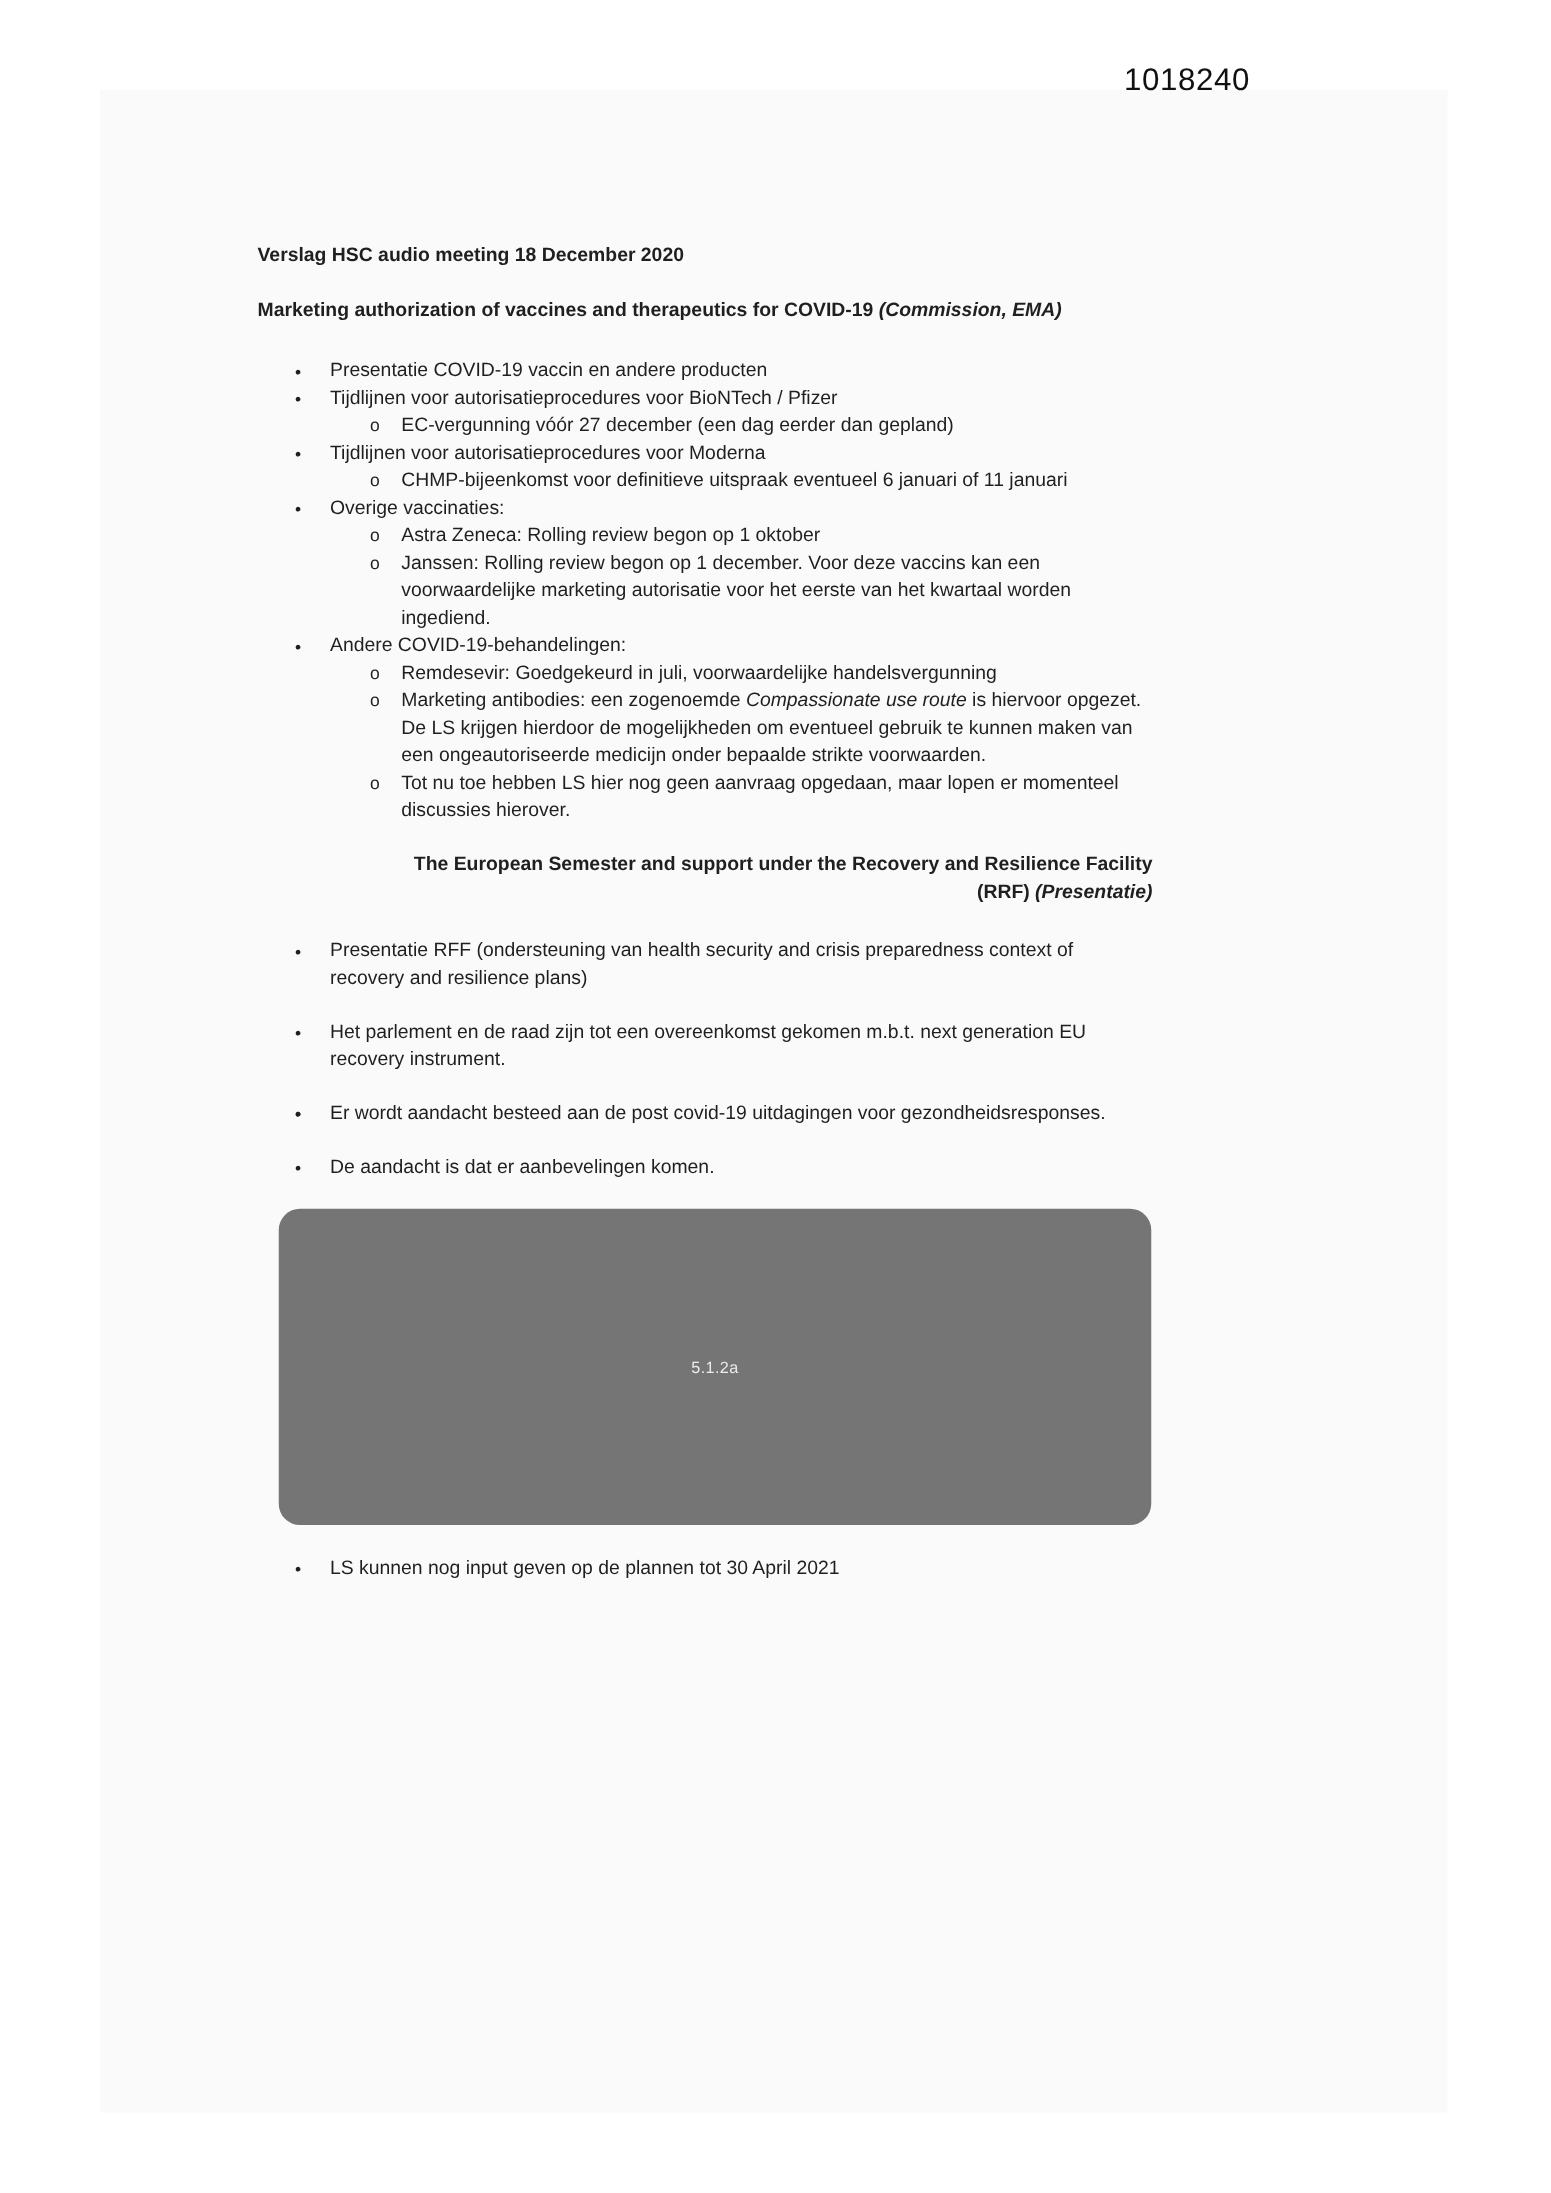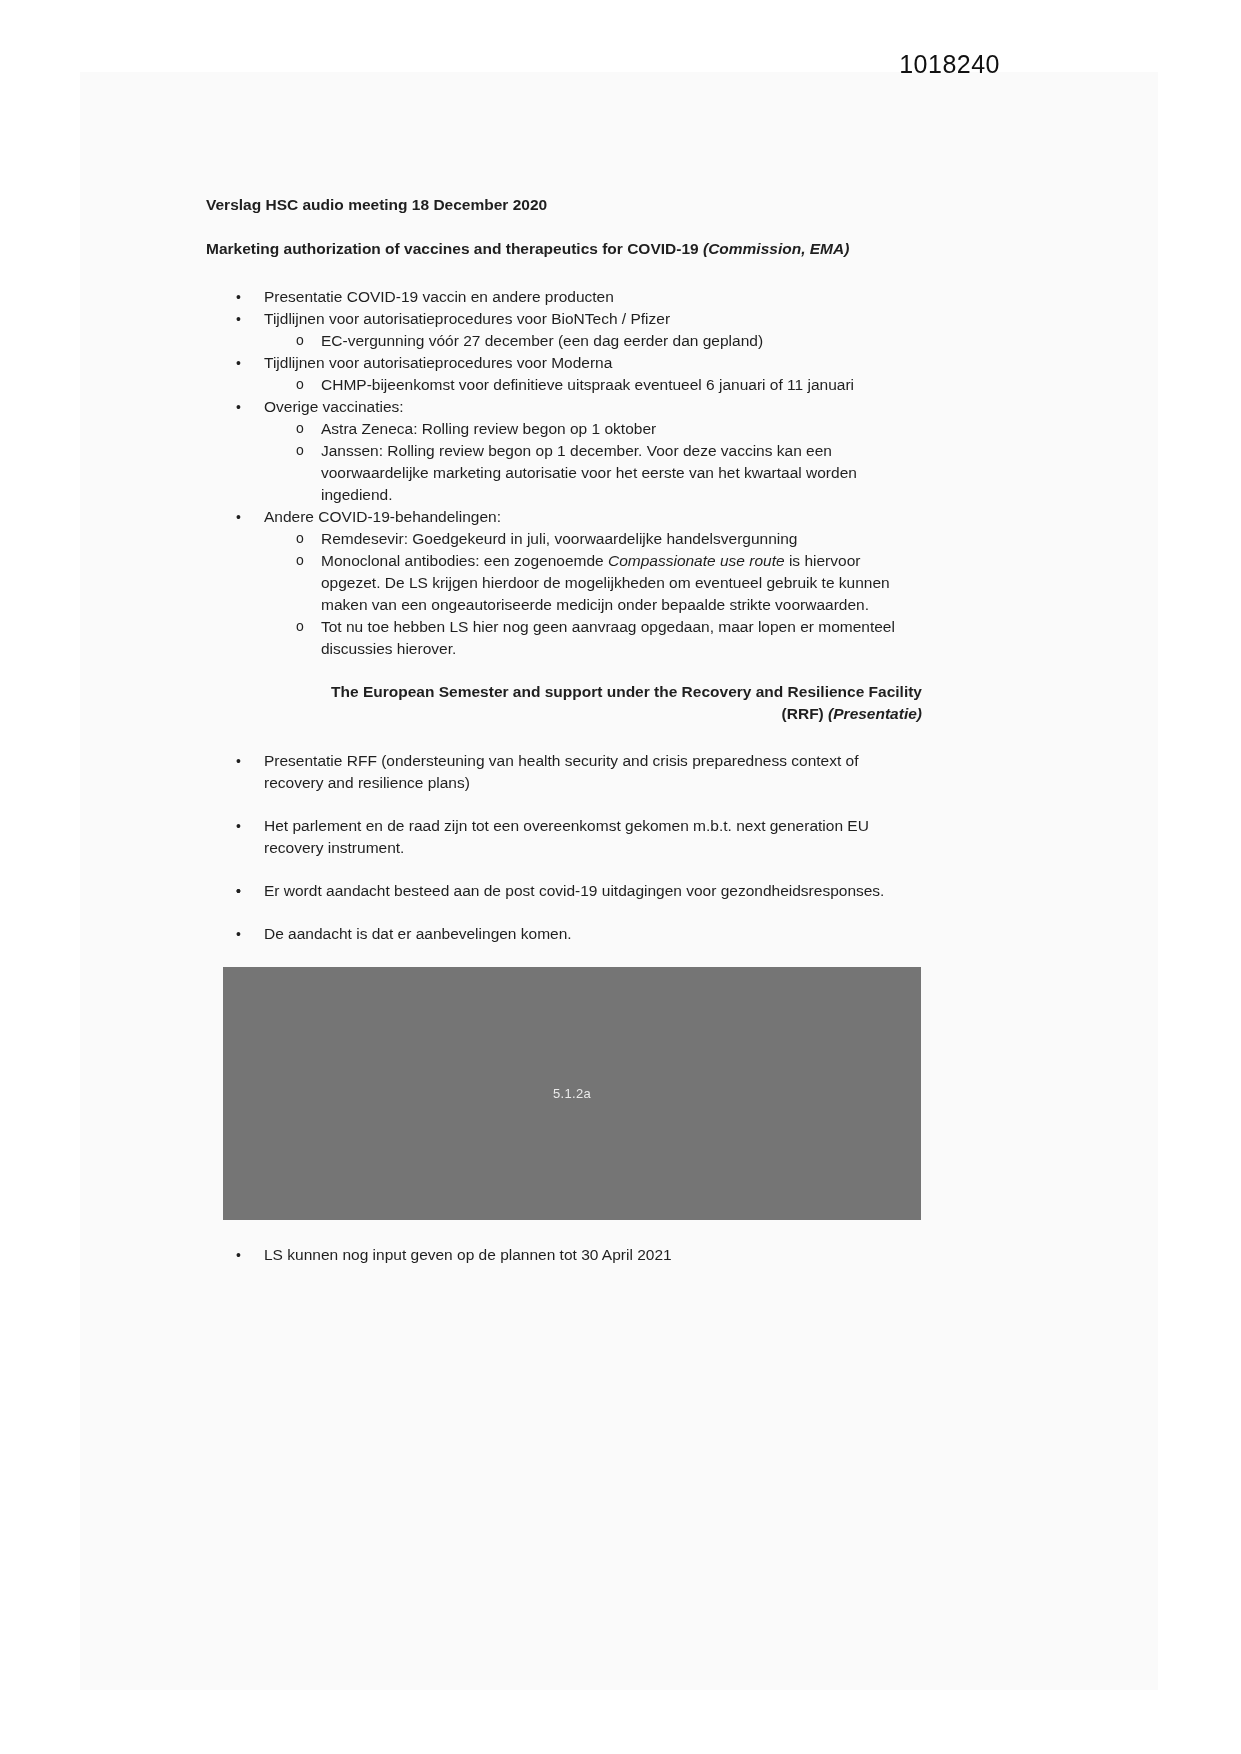--- a/index.html
+++ b/index.html
@@ -58,20 +58,21 @@
   .redaction-box {
     position: relative;
     margin-top: 22px;
     margin-left: 17px;
     width: 698px;
     height: 253px;
     background: #757575;
     display: flex;
     align-items: center;
     justify-content: center;
+    border-radius: 17px;
   }
   .redaction-label {
     color: #ebebeb;
     font-size: 13px;
     letter-spacing: 0.3px;
   }
   .footer-bullet { margin-top: 24px; }
 </style>
 </head>
 <body>
@@ -91,21 +92,21 @@
       <div class="li l1"><span class="m1">•</span><span>Presentatie COVID-19 vaccin en andere producten</span></div>
       <div class="li l1"><span class="m1">•</span><span>Tijdlijnen voor autorisatieprocedures voor BioNTech / Pfizer</span></div>
       <div class="li l2"><span class="m2">o</span><span>EC-vergunning vóór 27 december (een dag eerder dan gepland)</span></div>
       <div class="li l1"><span class="m1">•</span><span>Tijdlijnen voor autorisatieprocedures voor Moderna</span></div>
       <div class="li l2"><span class="m2">o</span><span>CHMP-bijeenkomst voor definitieve uitspraak eventueel 6 januari of 11 januari</span></div>
       <div class="li l1"><span class="m1">•</span><span>Overige vaccinaties:</span></div>
       <div class="li l2"><span class="m2">o</span><span>Astra Zeneca: Rolling review begon op 1 oktober</span></div>
       <div class="li l2"><span class="m2">o</span><span>Janssen: Rolling review begon op 1 december. Voor deze vaccins kan een voorwaardelijke marketing autorisatie voor het eerste van het kwartaal worden ingediend.</span></div>
       <div class="li l1"><span class="m1">•</span><span>Andere COVID-19-behandelingen:</span></div>
       <div class="li l2"><span class="m2">o</span><span>Remdesevir: Goedgekeurd in juli, voorwaardelijke handelsvergunning</span></div>
-      <div class="li l2"><span class="m2">o</span><span><span>Monoclonal antibodies: een zogenoemde </span><span class="it">Compassionate use route</span><span> is hiervoor opgezet. De LS krijgen hierdoor de mogelijkheden om eventueel gebruik te kunnen maken van een ongeautoriseerde medicijn onder bepaalde strikte voorwaarden.</span></span></div>
+      <div class="li l2"><span class="m2">o</span><span><span>Marketing antibodies: een zogenoemde </span><span class="it">Compassionate use route</span><span> is hiervoor opgezet. De LS krijgen hierdoor de mogelijkheden om eventueel gebruik te kunnen maken van een ongeautoriseerde medicijn onder bepaalde strikte voorwaarden.</span></span></div>
       <div class="li l2"><span class="m2">o</span><span>Tot nu toe hebben LS hier nog geen aanvraag opgedaan, maar lopen er momenteel discussies hierover.</span></div>
     </div>
 
     <div class="sec2-head">
       <div>The European Semester and support under the Recovery and Resilience Facility</div>
       <div><span>(RRF) </span><span class="it">(Presentatie)</span></div>
     </div>
 
     <div class="list2">
       <div class="li l1"><span class="m1">•</span><span>Presentatie RFF (ondersteuning van health security and crisis preparedness context of recovery and resilience plans)</span></div>

